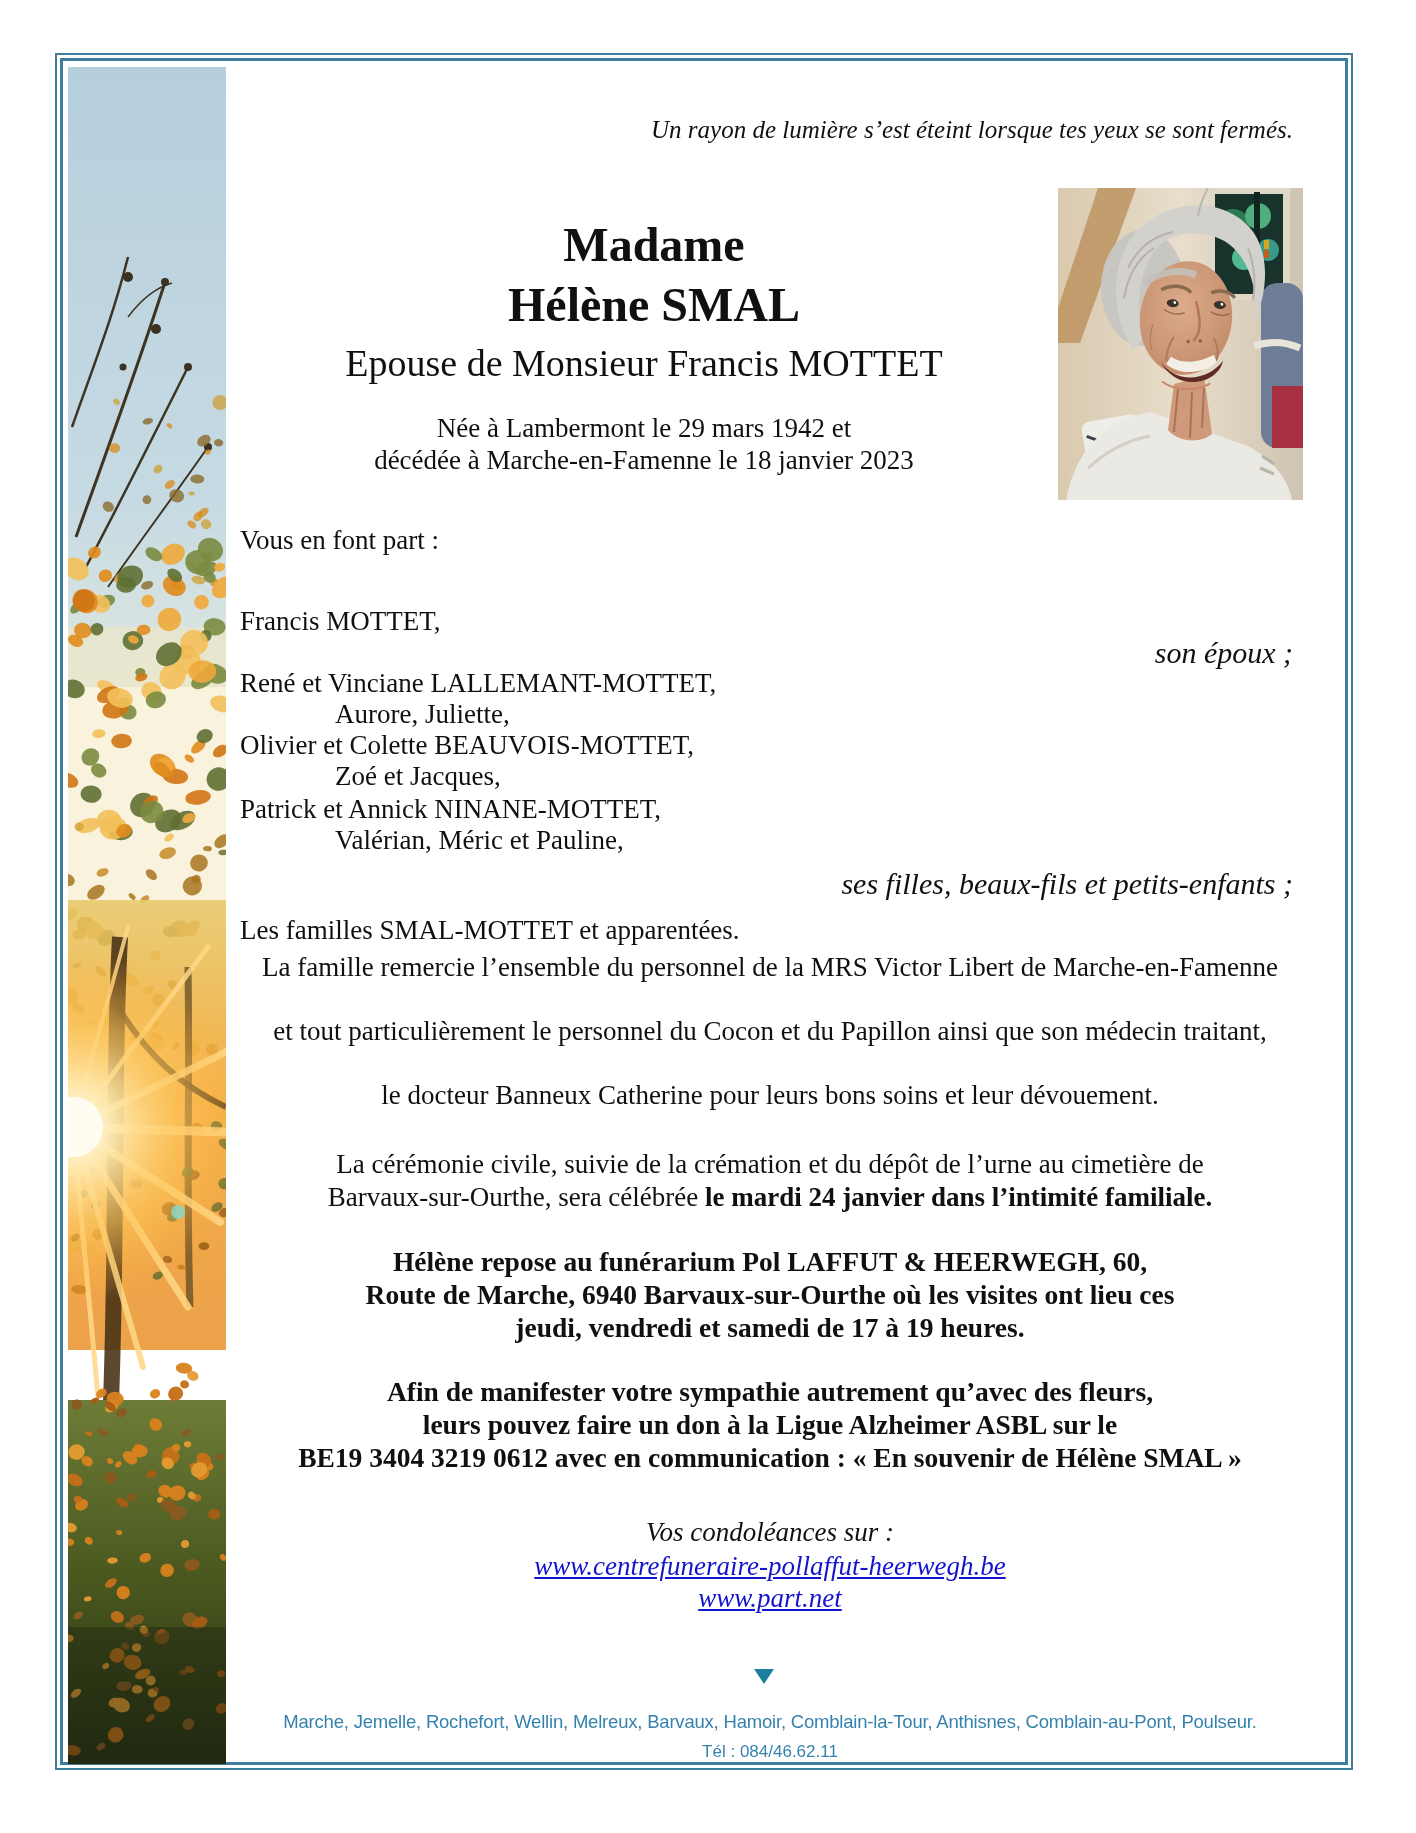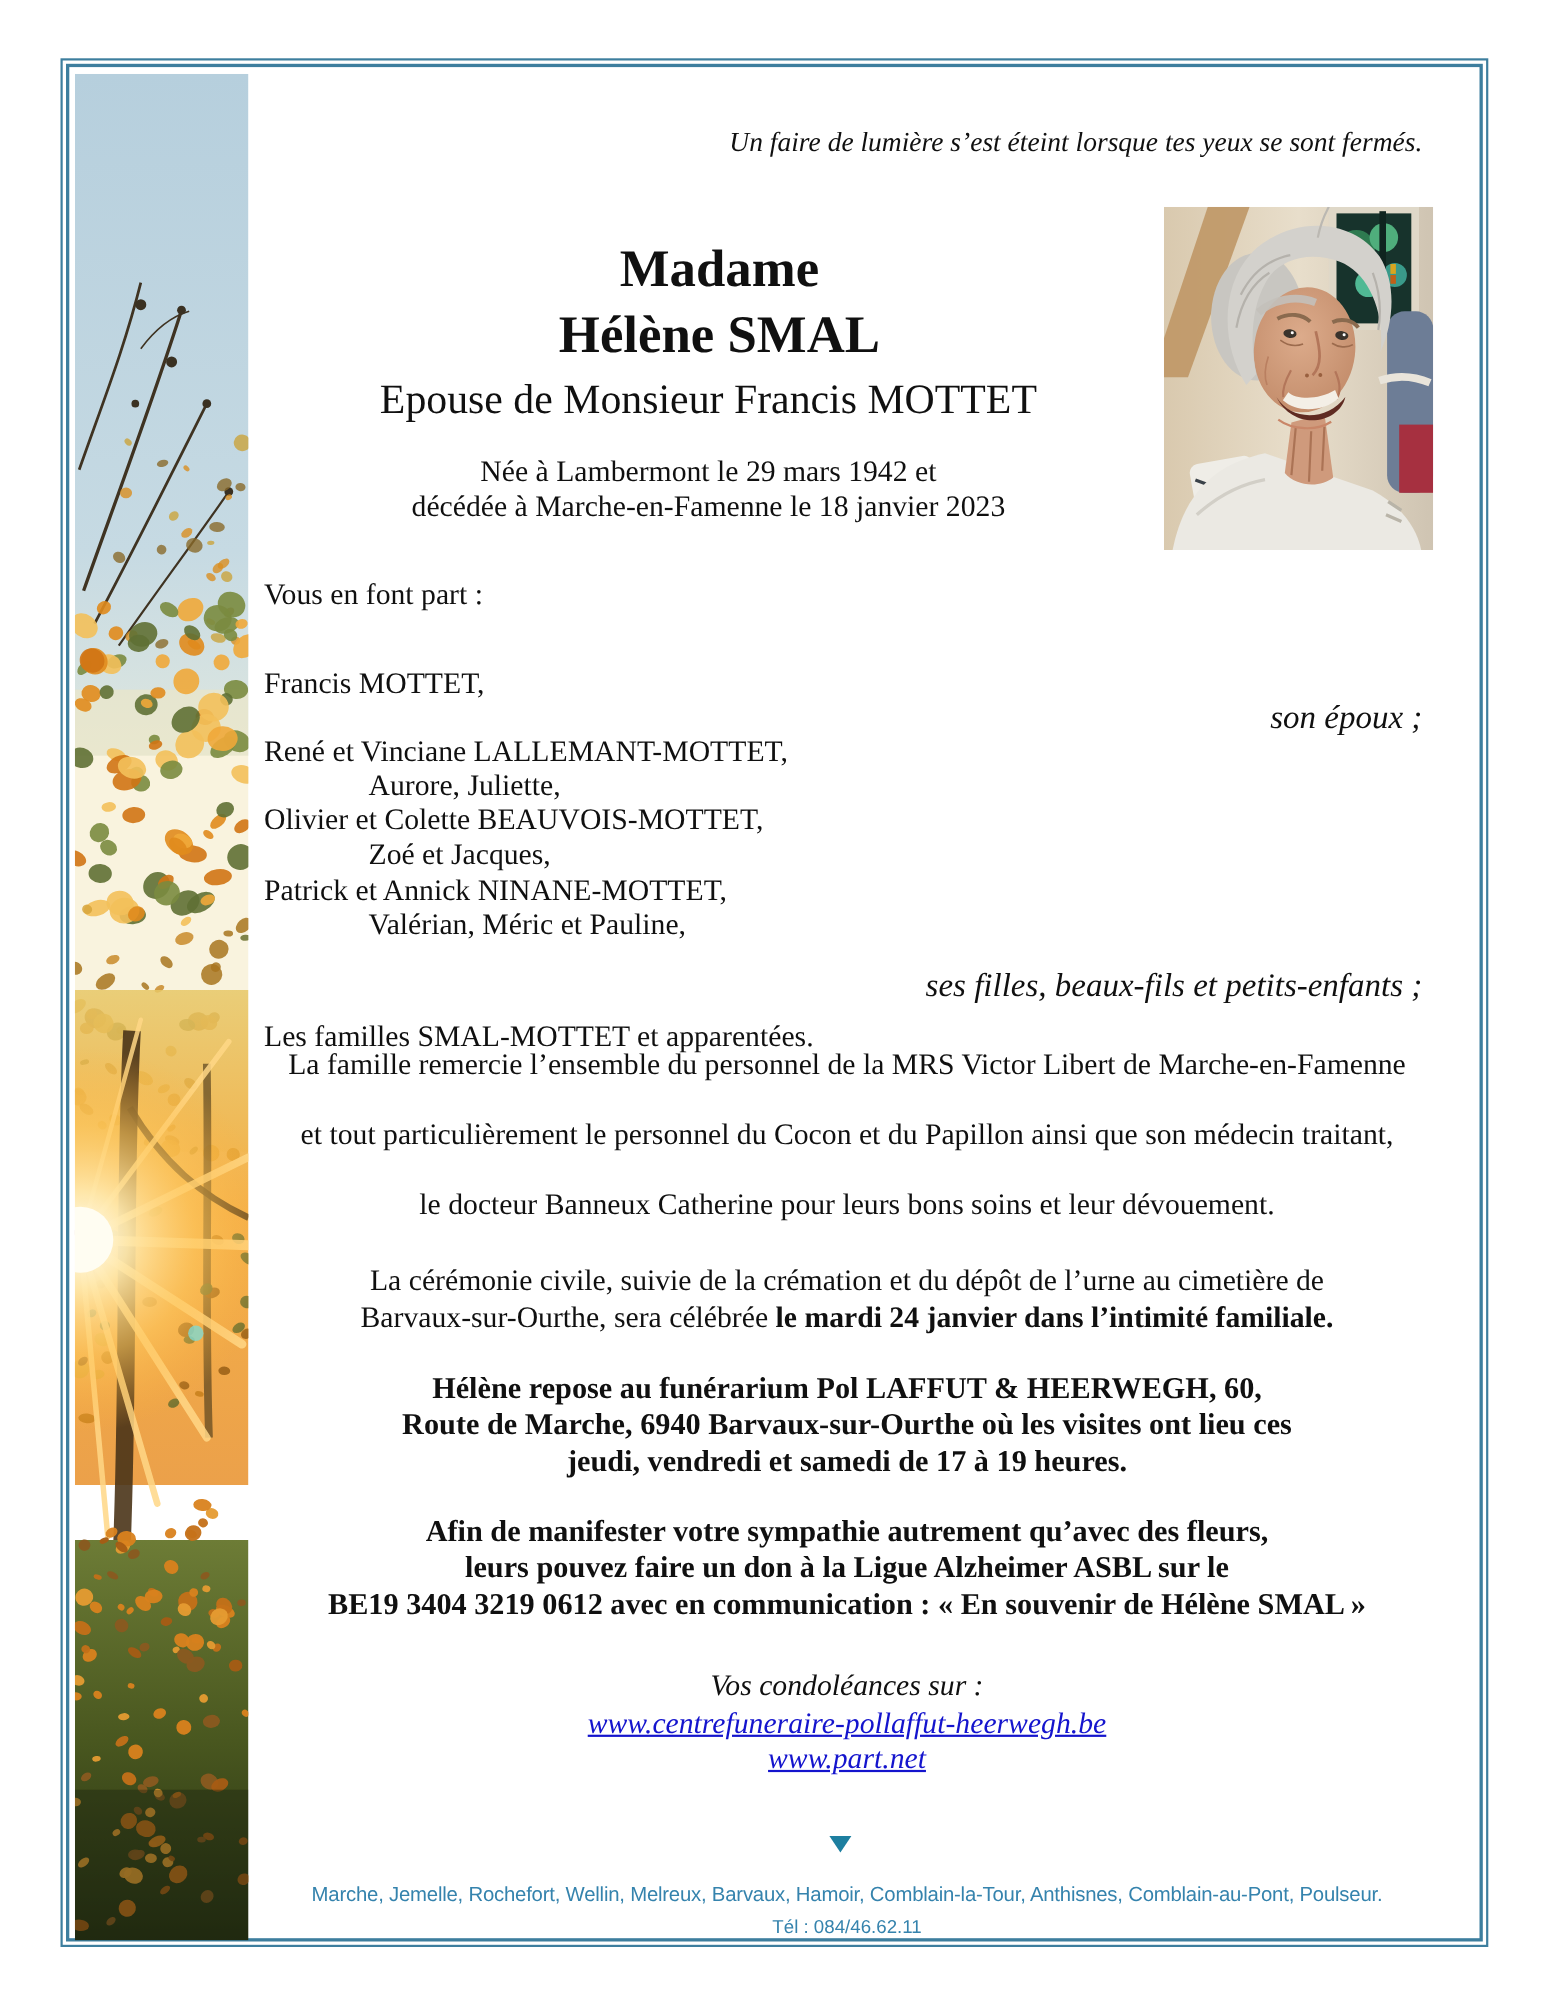--- a/index.html
+++ b/index.html
@@ -19,21 +19,21 @@
   .title-line{font-size:48px;font-weight:bold;line-height:60px;margin-left:20px;}
   .subtitle{font-size:38px;line-height:56px;}
   .birth{position:absolute;left:226px;top:412px;width:836px;text-align:center;
          font-size:27px;line-height:32px;}
   .intro{position:absolute;left:226px;top:525px;width:1067px;font-size:27px;line-height:31px;
          padding-left:14px;box-sizing:border-box;}
   .family{position:absolute;left:226px;top:606px;width:1067px;font-size:27px;}
   .family p{margin:0;line-height:31px;padding-left:14px;box-sizing:border-box;}
   .family p.indent{padding-left:109px;}
   .family p.attrib{font-style:italic;font-size:30px;text-align:right;padding-left:0;}
-  .family p.m6{margin-top:2px;} .family p.m8{margin-top:24px;} .family p.m16{margin-top:16px;}
+  .family p.m6{margin-top:2px;} .family p.m8{margin-top:12px;} .family p.m16{margin-top:16px;}
   .cblock{position:absolute;left:247px;width:1046px;text-align:center;}
   .thanks{top:935px;font-size:27px;line-height:64px;}
   .ceremony{top:1148px;font-size:27px;line-height:33px;}
   .ceremony b{font-weight:bold;}
   .boldpar{font-weight:bold;font-size:27.5px;line-height:33px;}
   .funerarium{top:1245px;} .donation{top:1375px;}
   .condoleances{top:1516px;font-size:27px;font-style:italic;line-height:32px;}
   .links{top:1550px;font-size:27px;font-style:italic;line-height:32px;}
   .links a{color:#1414cd;text-decoration:underline;cursor:pointer;}
   .footer-brand{top:1663px;font-family:"Liberation Sans","DejaVu Sans",sans-serif;
@@ -465,21 +465,21 @@
         <path d="M112,196 C126,204 148,202 160,192" stroke="#c98668" stroke-width="2" fill="none"></path>
         <path d="M96,140 C94,150 94,158 98,166" stroke="#b97f60" stroke-width="1.5" fill="none"></path>
       </g>
       <path d="M75,162 C48,120 52,55 95,30 C130,8 175,15 196,45 C212,70 209,105 197,132 C201,95 186,60 160,50 C134,40 104,46 92,70 C80,92 78,122 84,152 Z" fill="#d3d1cc"></path>
       <path d="M140,28 C143,12 148,4 150,0" stroke="#bbb8b2" stroke-width="2" fill="none"></path>
       <path d="M70,80 C80,60 95,48 115,44 M66,110 C70,88 80,70 96,60 M190,60 C196,76 198,94 195,112" stroke="#b5b2ac" stroke-width="2" fill="none"></path>
       <path d="M86,96 C100,84 120,80 138,87" stroke="#c3c0ba" stroke-width="7" fill="none" opacity="0.9"></path>
     </svg>
   </div>
 
-  <div class="quote">Un faire de lumière s’est éteint lorsque tes yeux se sont fermés.</div>
+  <div class="quote">Un rayon de lumière s’est éteint lorsque tes yeux se sont fermés.</div>
 
   <div class="headings">
     <div class="title-line">Madame</div>
     <div class="title-line">Hélène SMAL</div>
     <div class="subtitle">Epouse de Monsieur Francis MOTTET</div>
   </div>
 
   <div class="birth">
     <div>Née à Lambermont le 29 mars 1942 et</div>
     <div>décédée à Marche-en-Famenne le 18 janvier 2023</div>

